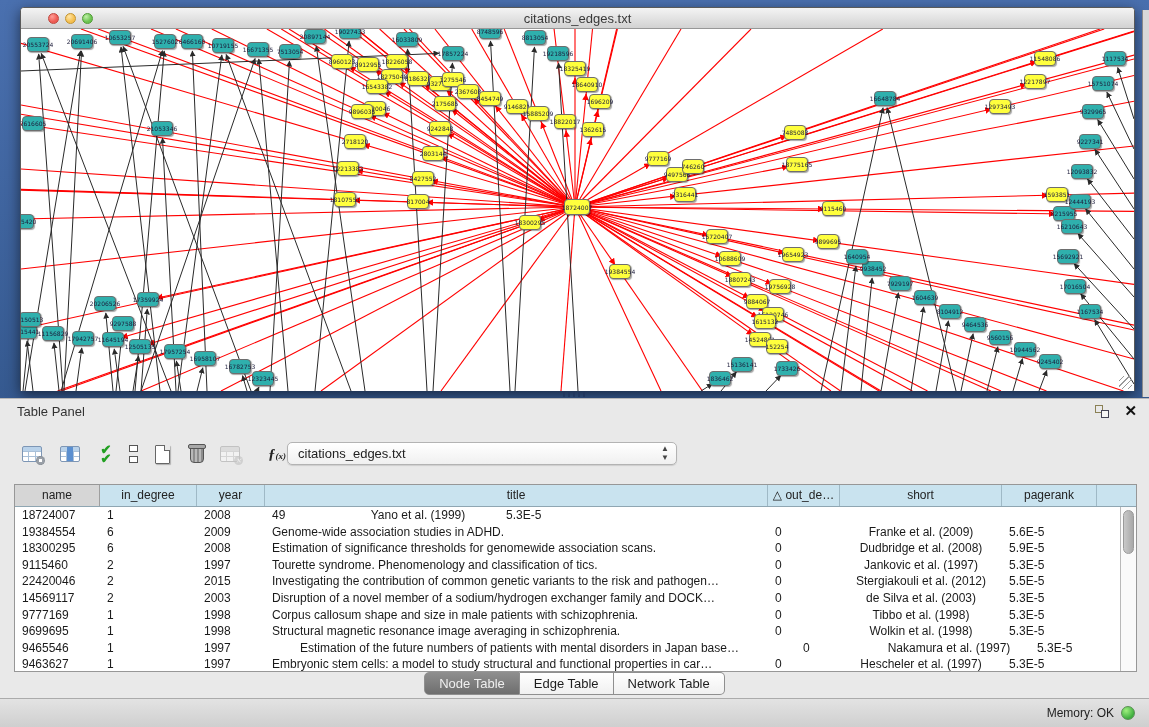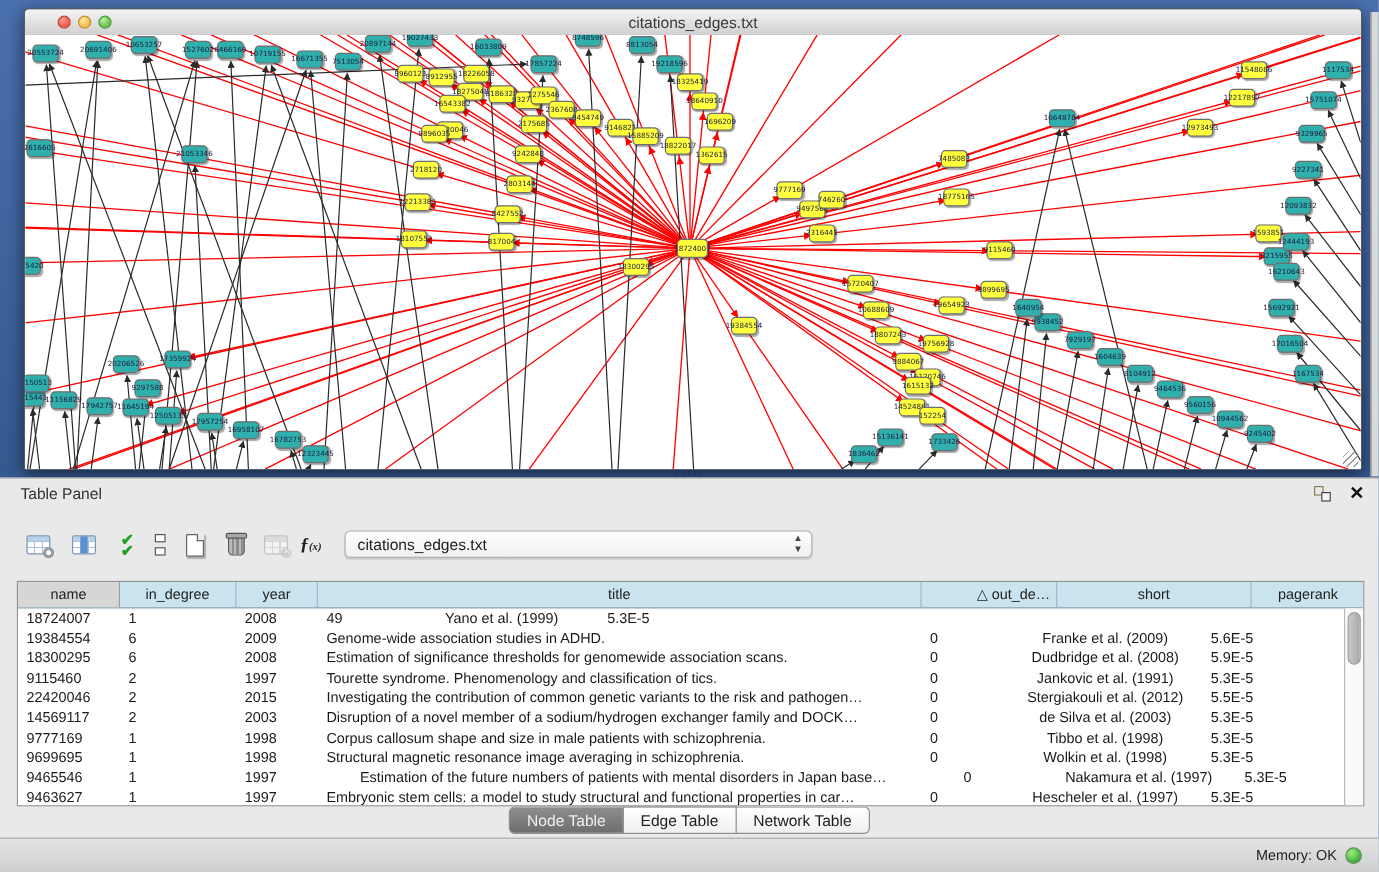--- a/index.html
+++ b/index.html
@@ -690,36 +690,36 @@
       <span class="ic-doc"></span>
       </div>
     <div class="tbtn" style="left:182px">
       <span class="ic-trash"></span>
       </div>
     <div class="tbtn" style="left:215px">
       <span class="ic-grid disabled">
           <i class="ic-delmark">✕</i>
         </span>
       </div>
-    <div class="tbtn" style="left:244px">
+    <div class="tbtn" style="left:262px">
       <span class="ic-fx">ƒ<small>(x)</small></span>
       </div>
     <div class="tp-combo">
       <span>citations_edges.txt</span>
       <span class="arrows">▲<br>▼</span>
     </div>
   </div>
 
   <div class="tp-table">
     <div class="thead">
         <div class="th hl" style="width: 85px; flex: 0 0 85px;">name</div>
         <div class="th" style="width: 97px; flex: 0 0 97px;">in_degree</div>
         <div class="th" style="width: 68px; flex: 0 0 68px;">year</div>
         <div class="th" style="width: 503px; flex: 0 0 503px;">title</div>
-        <div class="th" style="width: 72px; flex: 0 0 72px; margin-left: 41px;">△ out_de…</div>
+        <div class="th" style="width: 72px; flex: 0 0 72px;">△ out_de…</div>
         <div class="th" style="width: 162px; flex: 0 0 162px;">short</div>
         <div class="th" style="width: 95px; flex: 0 0 95px;">pagerank</div>
       </div>
     <div class="tbody">
       <div class="tr">
           <div class="td" style="width: 85px; flex: 0 0 85px;">18724007</div>
           <div class="td" style="width: 97px; flex: 0 0 97px;">1</div>
           <div class="td" style="width: 68px; flex: 0 0 68px;">2008</div>
           <div class="td" style="width: 72px; flex: 0 0 72px;">49</div>
           <div class="td center" style="width: 162px; flex: 0 0 162px;">Yano et al. (1999)</div>
@@ -742,21 +742,21 @@
           <div class="td" style="width: 72px; flex: 0 0 72px;">0</div>
           <div class="td center" style="width: 162px; flex: 0 0 162px;">Dudbridge et al. (2008)</div>
           <div class="td" style="width: 95px; flex: 0 0 95px;">5.9E-5</div>
         </div>
         <div class="tr">
           <div class="td" style="width: 85px; flex: 0 0 85px;">9115460</div>
           <div class="td" style="width: 97px; flex: 0 0 97px;">2</div>
           <div class="td" style="width: 68px; flex: 0 0 68px;">1997</div>
           <div class="td" style="width: 503px; flex: 0 0 503px;">Tourette syndrome. Phenomenology and classification of tics.</div>
           <div class="td" style="width: 72px; flex: 0 0 72px;">0</div>
-          <div class="td center" style="width: 162px; flex: 0 0 162px;">Jankovic et al. (1991)</div>
+          <div class="td center" style="width: 162px; flex: 0 0 162px;">Jankovic et al. (1997)</div>
           <div class="td" style="width: 95px; flex: 0 0 95px;">5.3E-5</div>
         </div>
         <div class="tr">
           <div class="td" style="width: 85px; flex: 0 0 85px;">22420046</div>
           <div class="td" style="width: 97px; flex: 0 0 97px;">2</div>
           <div class="td" style="width: 68px; flex: 0 0 68px;">2015</div>
           <div class="td" style="width: 503px; flex: 0 0 503px;">Investigating the contribution of common genetic variants to the risk and pathogen…</div>
           <div class="td" style="width: 72px; flex: 0 0 72px;">0</div>
           <div class="td center" style="width: 162px; flex: 0 0 162px;">Stergiakouli et al. (2012)</div>
           <div class="td" style="width: 95px; flex: 0 0 95px;">5.5E-5</div>

